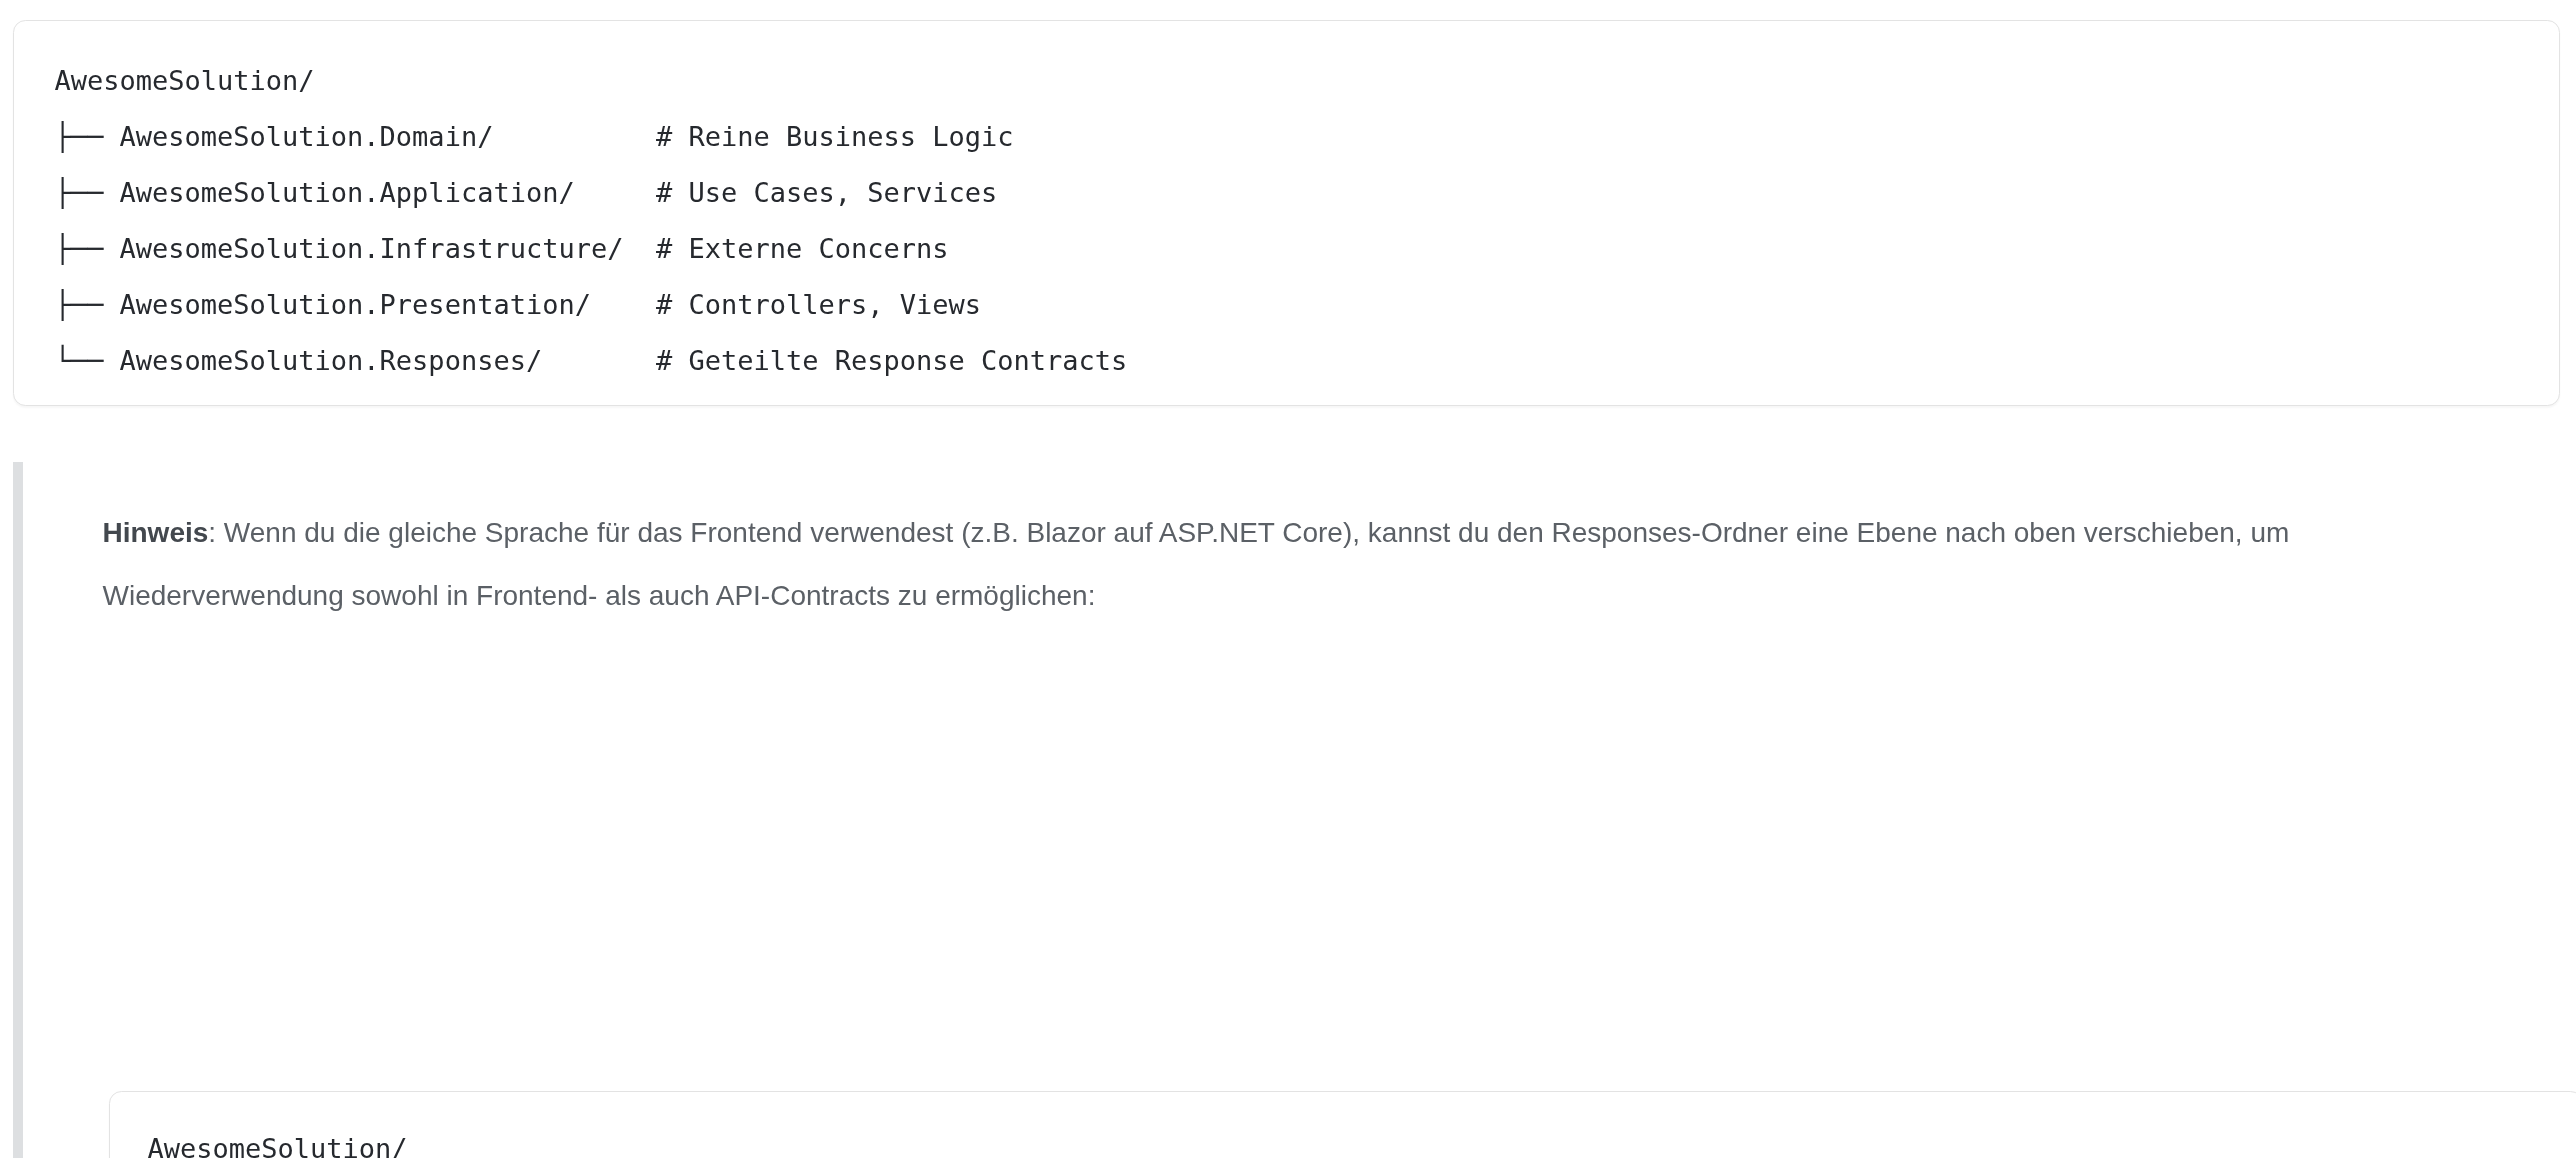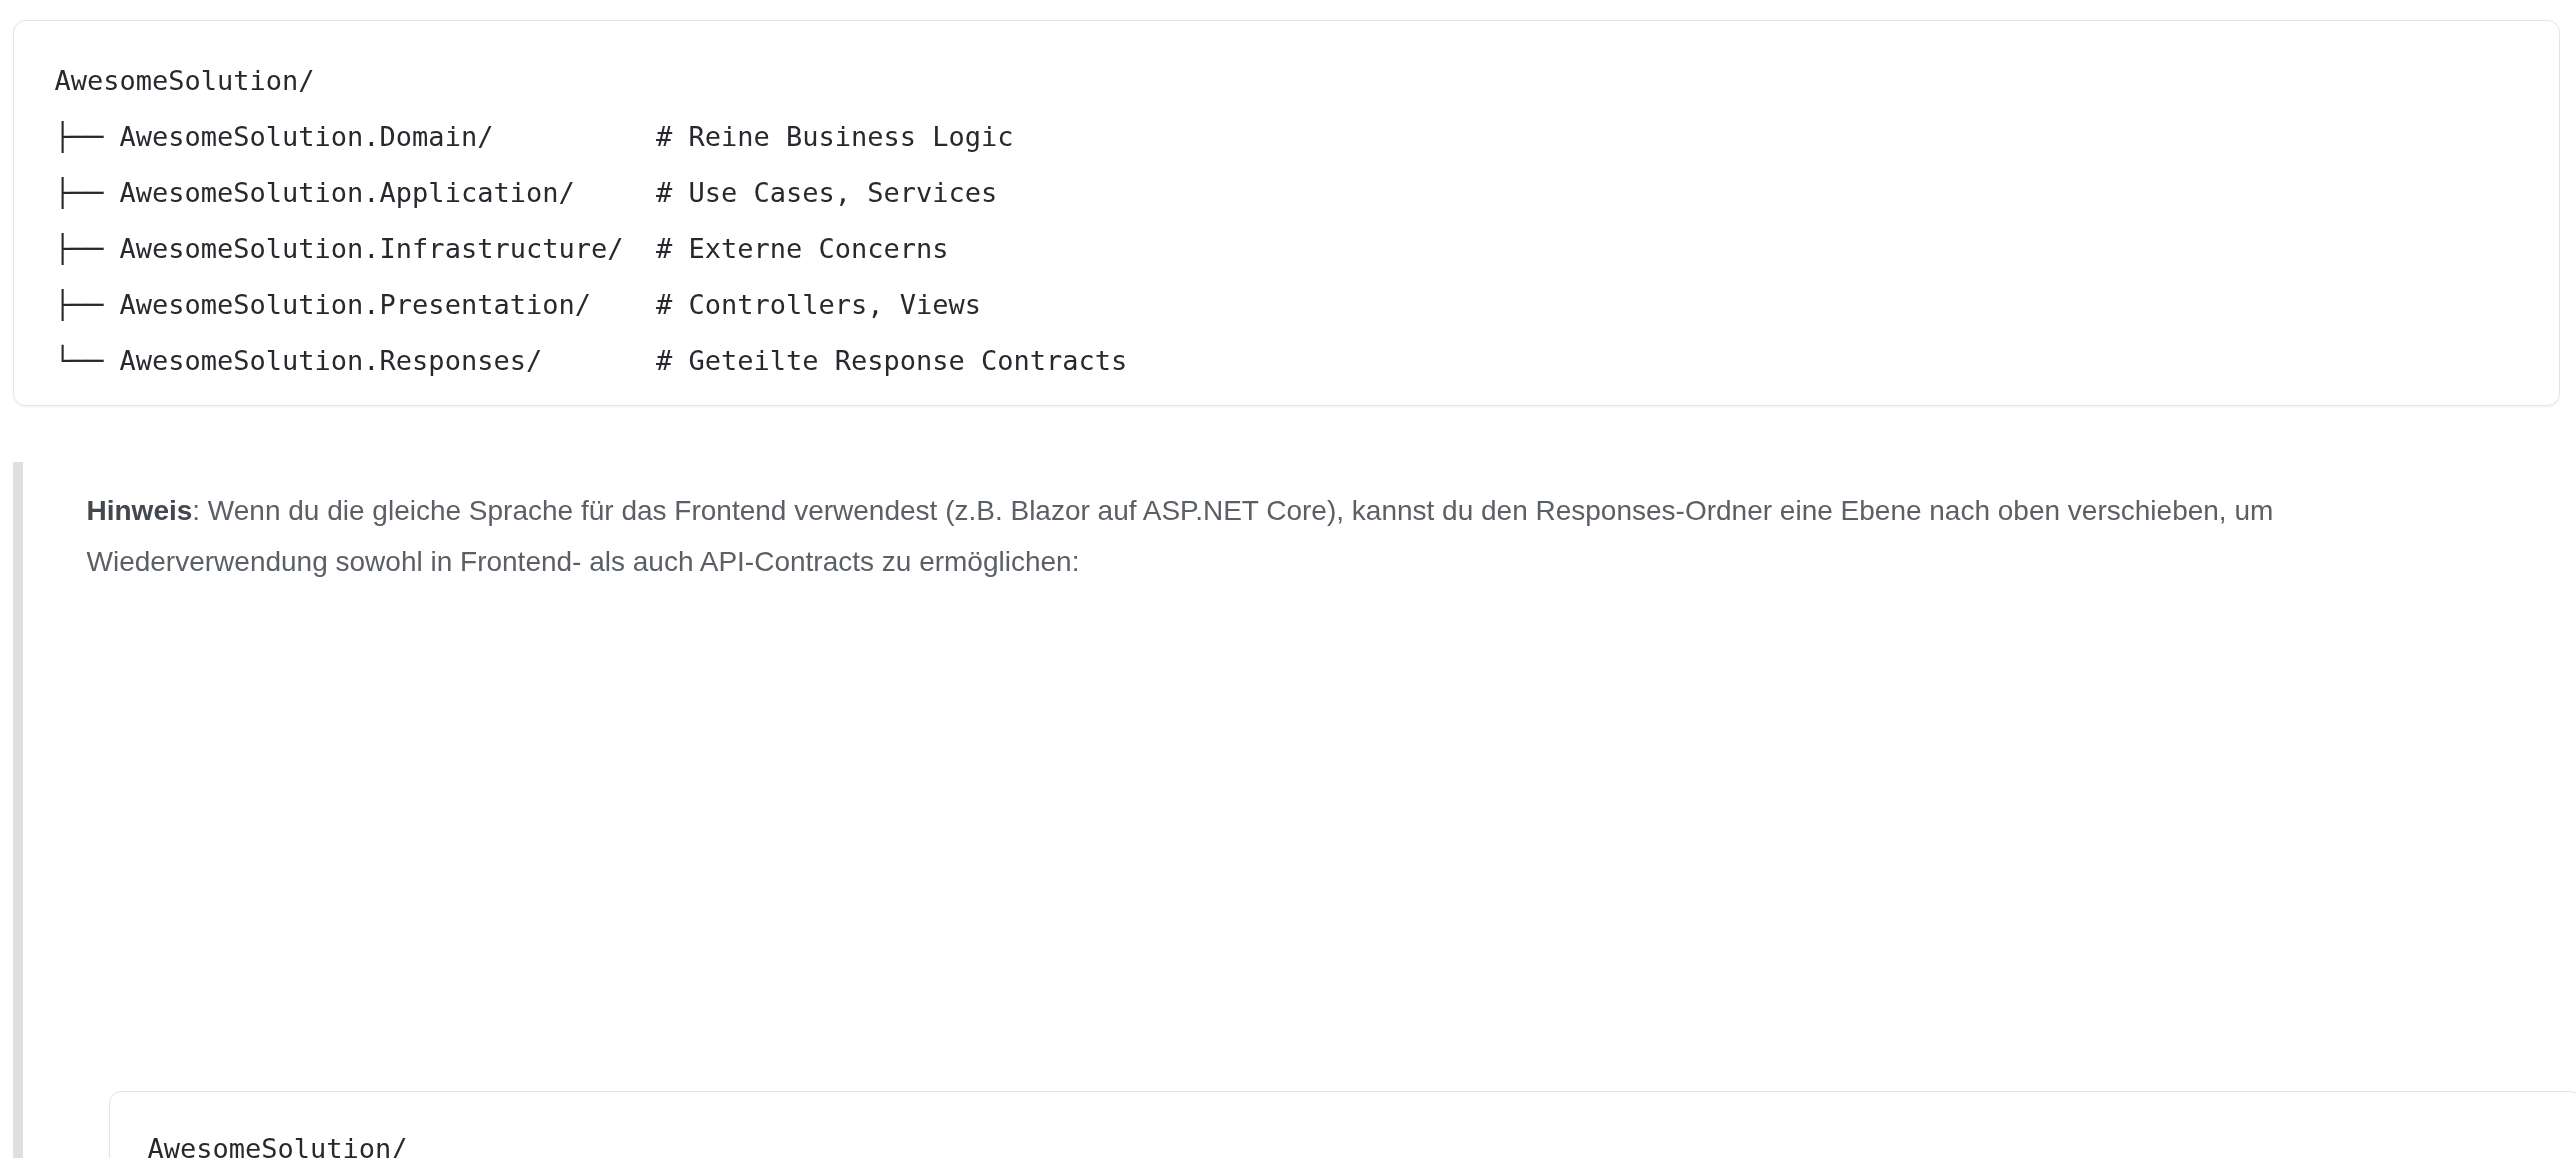--- a/index.html
+++ b/index.html
@@ -59,24 +59,24 @@
     left: 12.5px;
     top: 462px;
     width: 2547px;
     height: 698px;
     box-sizing: border-box;
     padding-left: 64px;
     border-left: 10.7px solid #dddfe1;
   }
 
   #note-paragraph {
-    margin: 0;
+    margin: 16px;
     padding-top: 23px;
     font-size: 28px;
-    line-height: 51px;
+    line-height: 63px;
     color: #5b6066;
     max-width: 2415px;
     font-family: "Liberation Sans", sans-serif;
   }
   #note-paragraph .lead {
     font-weight: bold;
     color: #43484e;
   }
 
   

